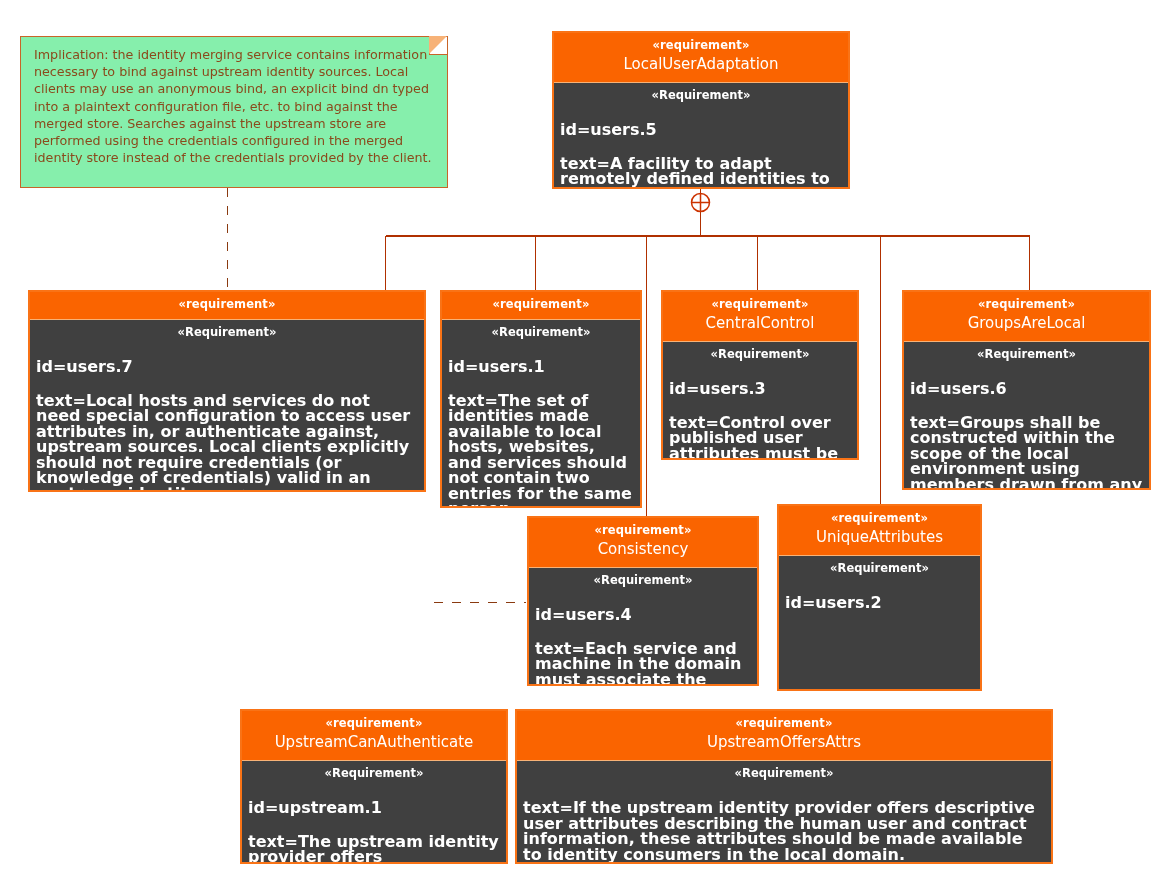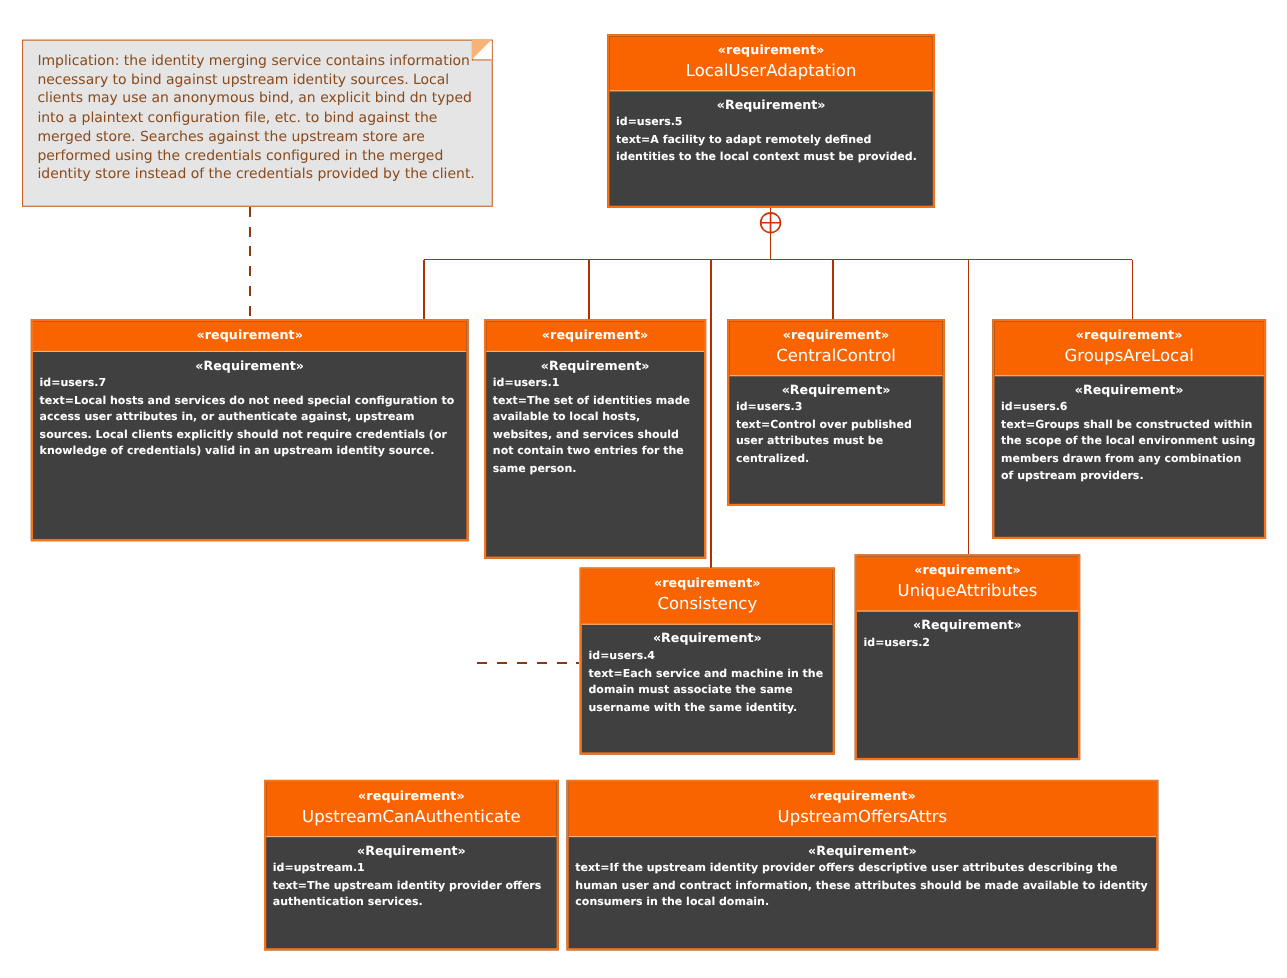--- a/index.html
+++ b/index.html
@@ -63,32 +63,33 @@
   .req-body-stereo {
     display: block;
     text-align: center;
     font-size: 11.5px;
     font-weight: bold;
     line-height: 16px;
     padding-bottom: 1px;
   }
   .req-attr {
     display: block;
-    font-size: 10px;
+    font-size: 16px;
     font-weight: bold;
     line-height: 15.5px;
     text-align: left;
     word-wrap: break-word;
+    margin-top: 18px;
   }
 
   
   .note {
     position: absolute;
     box-sizing: border-box;
-    background: #e5e5e5;
+    background: #86efac;
     border: 1px solid #C86428;
     color: #8B4513;
   }
   .note-fold {
     position: absolute;
     top: 0;
     right: 0;
     width: 17px;
     height: 17px;
     background: #ffffff;

